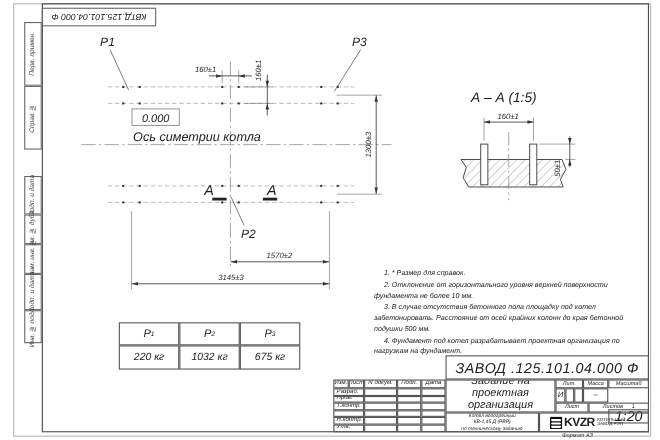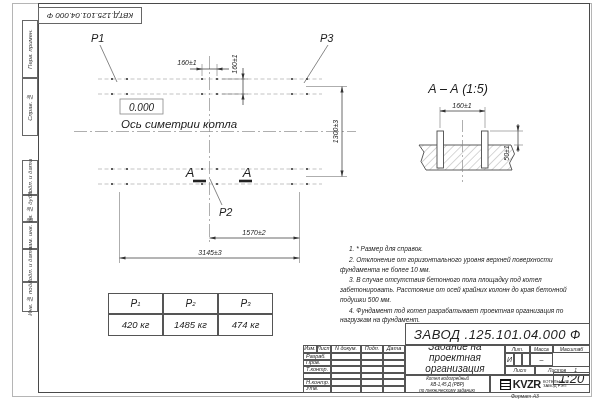--- a/index.html
+++ b/index.html
@@ -202,23 +202,23 @@
         <sub style="font-size:6px;">1</sub>
       </div>
     <div class="c" style="left:163px;top:293px;width:55px;height:21px;font-size:10px;">
       <span>P</span>
         <sub style="font-size:6px;">2</sub>
       </div>
     <div class="c" style="left:218px;top:293px;width:55px;height:21px;font-size:10px;">
       <span>P</span>
         <sub style="font-size:6px;">3</sub>
       </div>
-    <div class="c" style="left:108px;top:314px;width:55px;height:22px;font-size:9.5px;">420 кг</div>
-    <div class="c" style="left:163px;top:314px;width:55px;height:22px;font-size:9.5px;">1485 кг</div>
-    <div class="c" style="left:218px;top:314px;width:55px;height:22px;font-size:9.5px;">474 кг</div>
+    <div class="c" style="left:108px;top:314px;width:55px;height:22px;font-size:9.5px;">220 кг</div>
+    <div class="c" style="left:163px;top:314px;width:55px;height:22px;font-size:9.5px;">1032 кг</div>
+    <div class="c" style="left:218px;top:314px;width:55px;height:22px;font-size:9.5px;">675 кг</div>
   </div>
 
   <div>
 
     <div class="c" style="left:405px;top:323px;width:185px;height:22px;font-size:13px;letter-spacing:0.5px;">ЗАВОД .125.101.04.000  Ф</div>
 
     <div class="c" style="left:303px;top:345px;width:14px;height:8px;font-size:5.5px;">Изм.</div>
     <div class="c" style="left:317px;top:345px;width:14px;height:8px;font-size:5.5px;">Лист</div>
     <div class="c" style="left:331px;top:345px;width:30px;height:8px;font-size:5.5px;">N докум.</div>
     <div class="c" style="left:361px;top:345px;width:22px;height:8px;font-size:5.5px;">Подп.</div>

